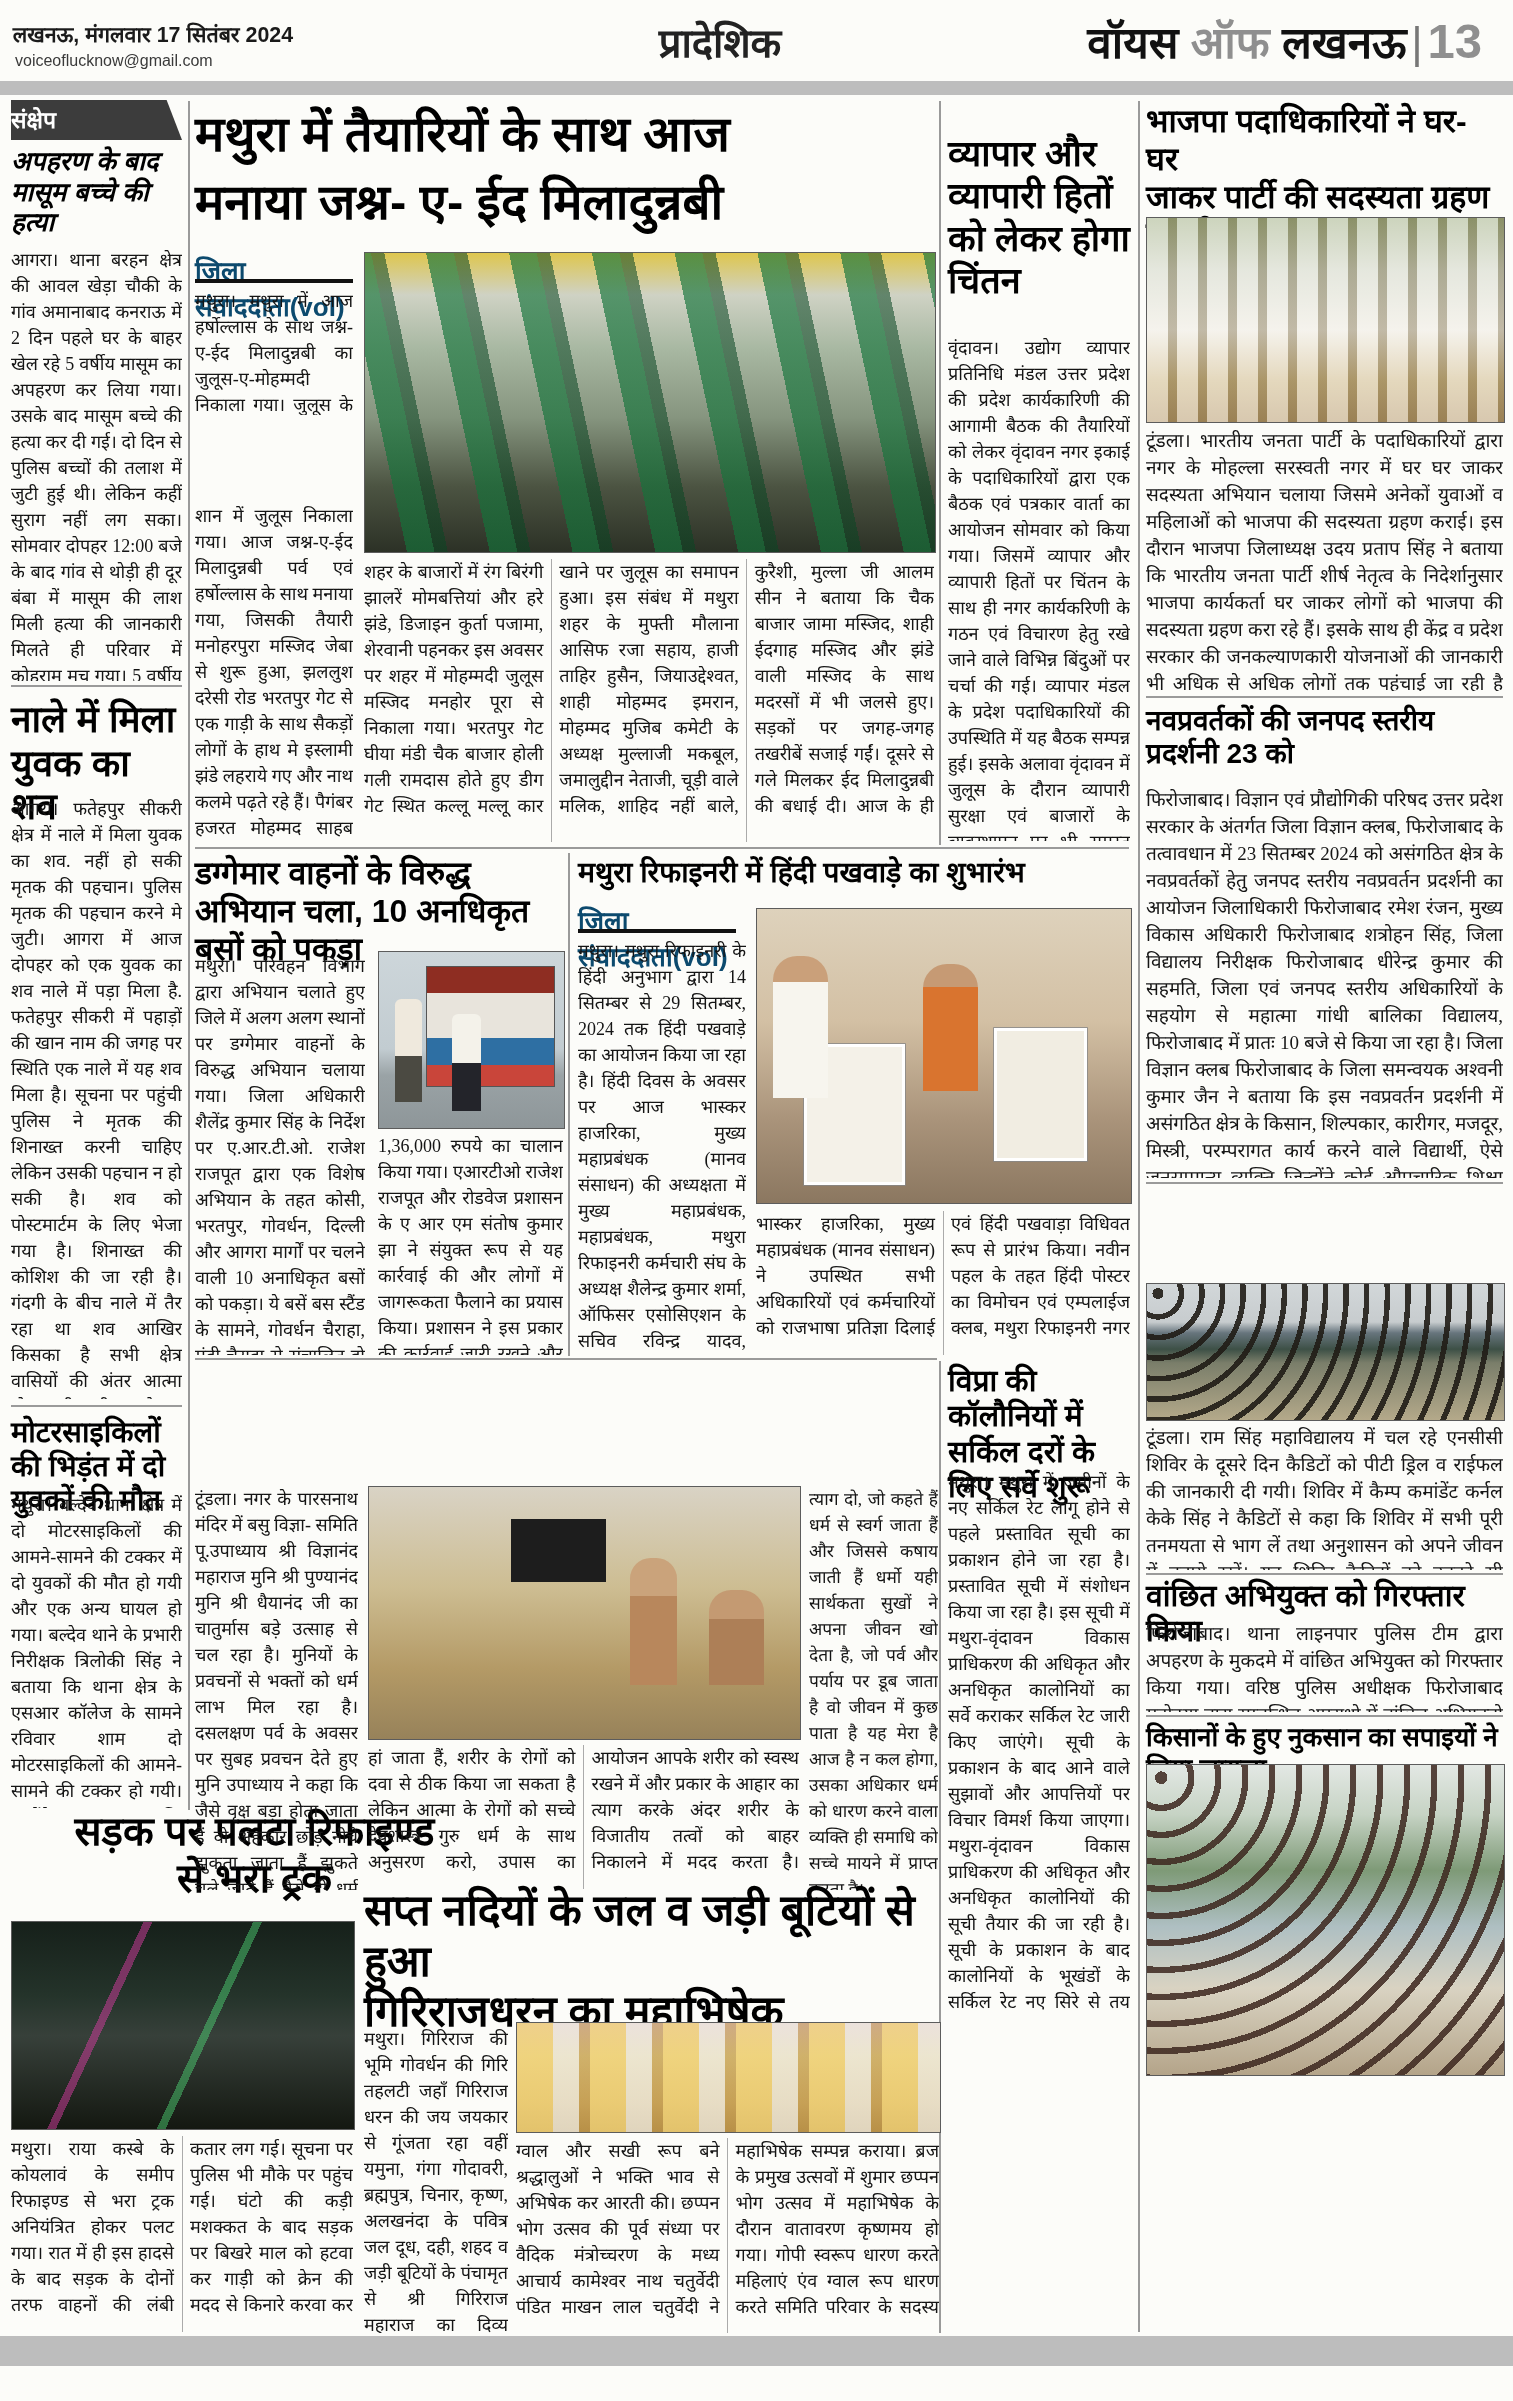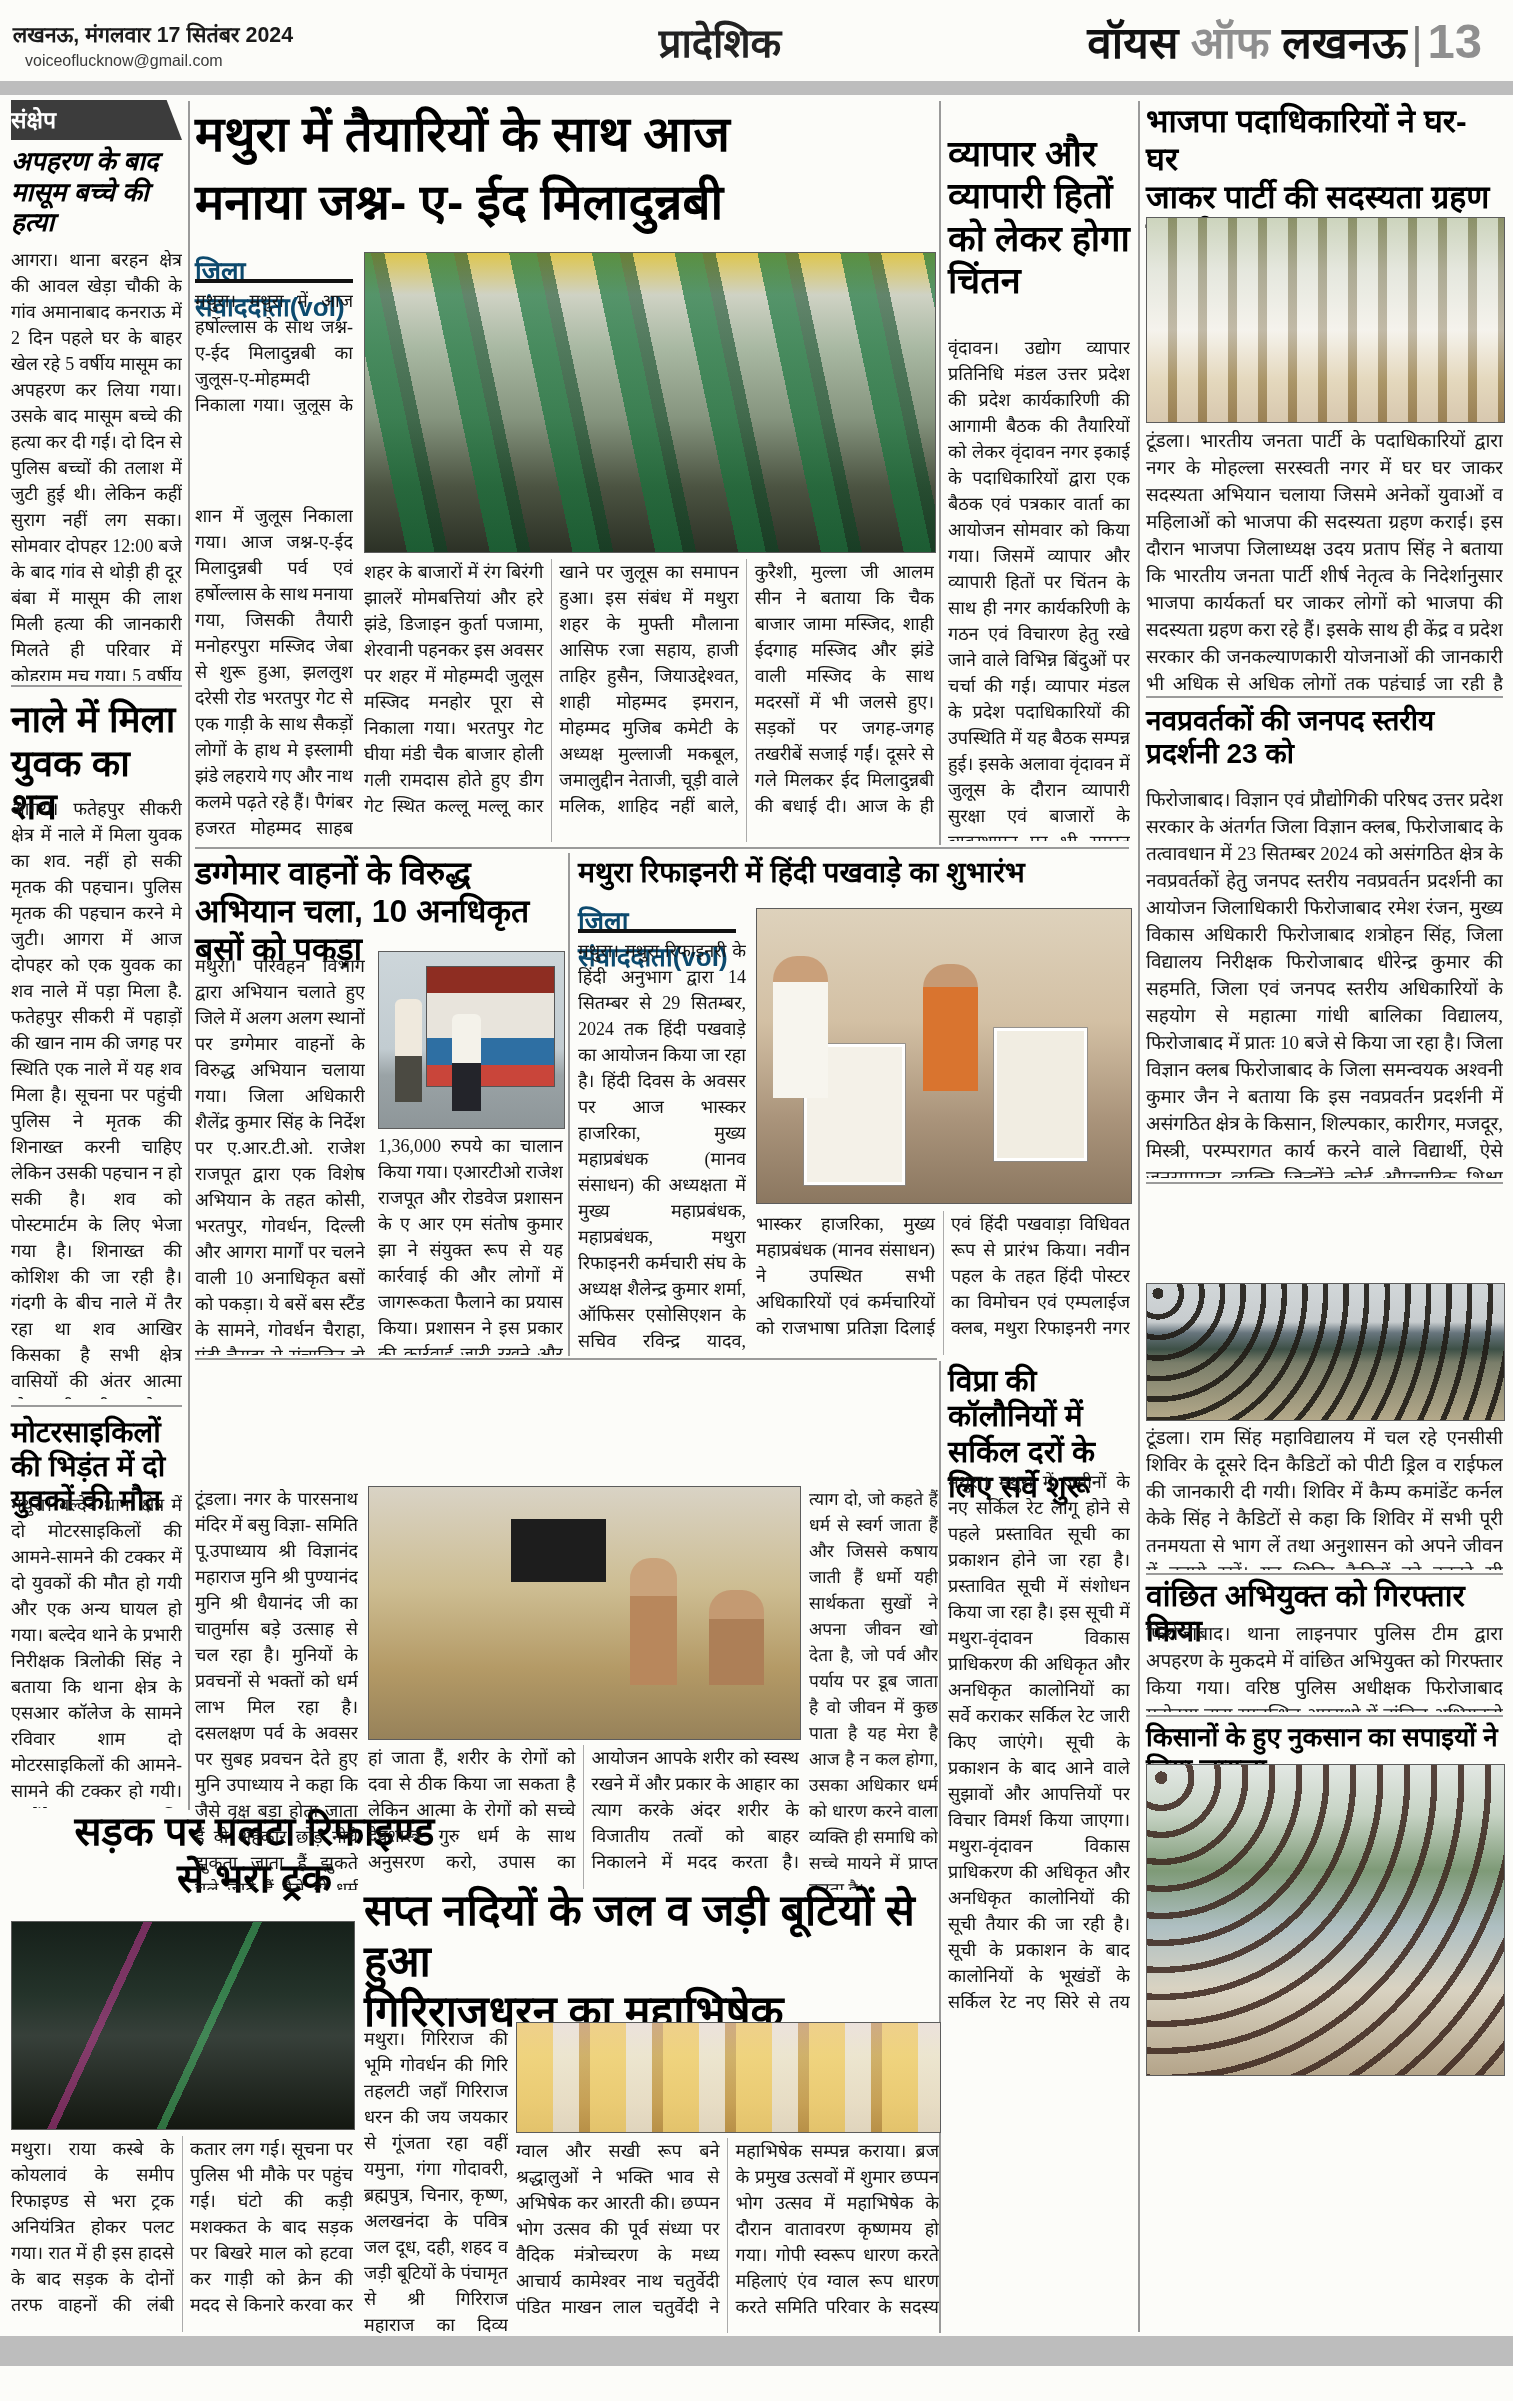--- a/index.html
+++ b/index.html
@@ -60,21 +60,21 @@
       repeating-linear-gradient(90deg, rgba(240,210,120,0.75) 0 36px, rgba(236,234,228,0.75) 36px 62px, rgba(180,140,70,0.5) 62px 73px),
       linear-gradient(180deg,#e9c9c4 0%,#ecd78f 30%,#d8b465 74%,#bb9448 100%);}
   .caption{font-size:18px;line-height:26px;text-align:justify;overflow:hidden;}
 </style>
 </head>
 <body>
 
 <div class="page">
 
   <div class="abs dateline" style="left:12.7px;top:19px;width:332px;">लखनऊ, मंगलवार 17 सितंबर 2024</div>
-  <div class="abs email" style="left:25px;top:52px;width:332px;">voiceoflucknow@gmail.com</div>
+  <div class="abs email" style="left:15px;top:52px;width:332px;">voiceoflucknow@gmail.com</div>
   <div class="abs section-title" style="left:522px;top:14.2px;width:396px;">प्रादेशिक</div>
   <div class="abs masthead" style="right:32px;top:11px;width:601px;">
     <span class="mh-b">वॉयस</span>
     <span class="mh-g">ऑफ</span>
     <span class="mh-b">लखनऊ</span><span class="mh-bar">|</span><span class="mh-num">13</span>
   </div>
   <div class="abs graybar" style="left:0;top:81px;width:1514px;height:14.2px;"></div>
 
   <div class="abs vrule" style="left:188px;top:101px;height:1709px;"></div>
   <div class="abs vrule" style="left:939px;top:101px;height:744px;"></div>

